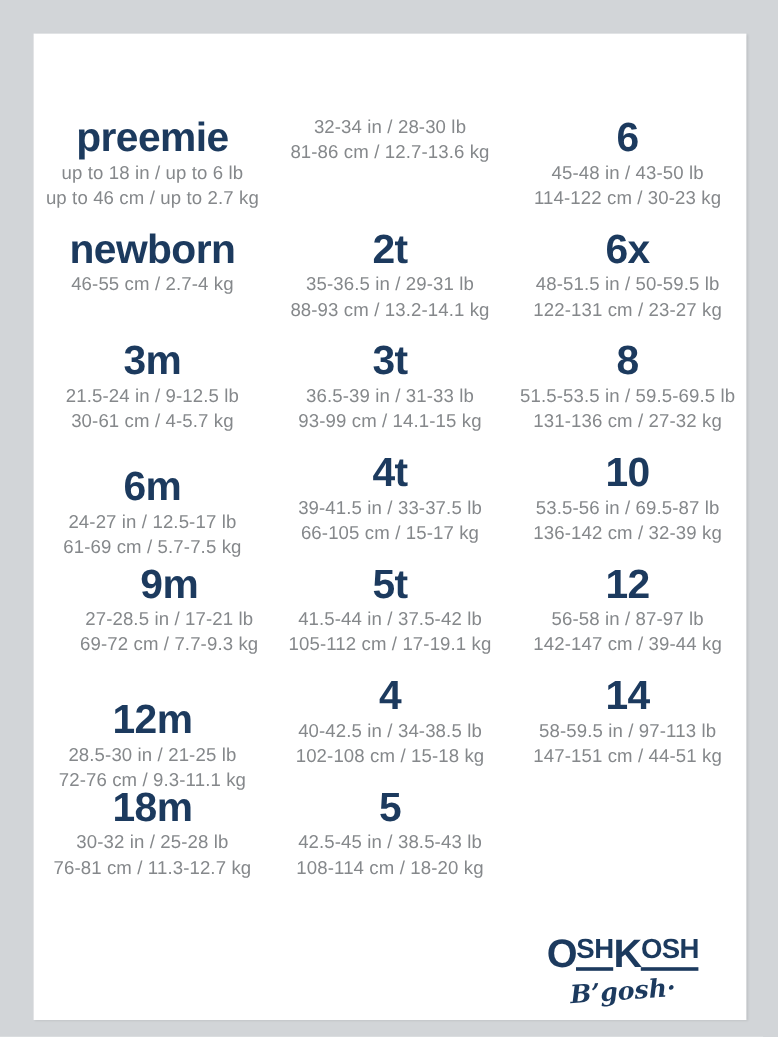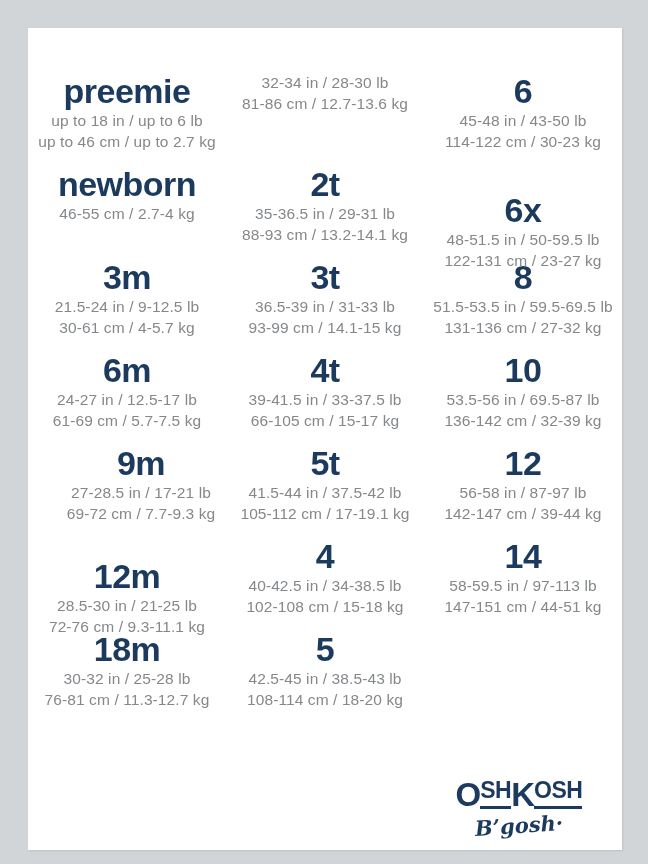--- a/index.html
+++ b/index.html
@@ -24,21 +24,21 @@
     top: 28px;
     right: 26px;
     bottom: 14px;
     background: var(--paper-bg, #ffffff);
     box-shadow: 1px 1px 2px rgba(0,0,0,0.10);
   }
   .grid {
     display: grid;
     grid-template-columns: 1fr 1fr 1fr;
     grid-auto-rows: 93px;
-    padding-top: 44px;
+    padding-top: 68px;
   }
   .cell {
     text-align: center;
     align-self: start;
   }
   .size-label {
     font-size: 34px;
     font-weight: 700;
     letter-spacing: -0.5px;
     line-height: 38px;
@@ -102,21 +102,21 @@
     <div class="size-label">newborn</div>
     <div class="measure metric">46-55 cm / 2.7-4 kg</div>
   </div>
 
   <div class="cell" style="grid-area: 3 / 1;">
     <div class="size-label">3m</div>
     <div class="measure imperial">21.5-24 in / 9-12.5 lb</div>
     <div class="measure metric">30-61 cm / 4-5.7 kg</div>
   </div>
 
-  <div class="cell" style="grid-area: 4 / 1;">
+  <div class="cell" style="grid-area: 4 / 1; margin-top: 12px;">
     <div class="size-label">6m</div>
     <div class="measure imperial">24-27 in / 12.5-17 lb</div>
     <div class="measure metric">61-69 cm / 5.7-7.5 kg</div>
   </div>
 
   <div class="cell" style="grid-area: 5 / 1; margin-left: 28px;">
     <div class="size-label">9m</div>
     <div class="measure imperial">27-28.5 in / 17-21 lb</div>
     <div class="measure metric">69-72 cm / 7.7-9.3 kg</div>
   </div>
@@ -173,21 +173,21 @@
     <div class="measure imperial">42.5-45 in / 38.5-43 lb</div>
     <div class="measure metric">108-114 cm / 18-20 kg</div>
   </div>
 
   <div class="cell" style="grid-area: 1 / 3;">
     <div class="size-label">6</div>
     <div class="measure imperial">45-48 in / 43-50 lb</div>
     <div class="measure metric">114-122 cm / 30-23 kg</div>
   </div>
 
-  <div class="cell" style="grid-area: 2 / 3; margin-top: 26px;">
+  <div class="cell" style="grid-area: 2 / 3;">
     <div class="size-label">6x</div>
     <div class="measure imperial">48-51.5 in / 50-59.5 lb</div>
     <div class="measure metric">122-131 cm / 23-27 kg</div>
   </div>
 
   <div class="cell" style="grid-area: 3 / 3;">
     <div class="size-label">8</div>
     <div class="measure imperial">51.5-53.5 in / 59.5-69.5 lb</div>
     <div class="measure metric">131-136 cm / 27-32 kg</div>
   </div>

